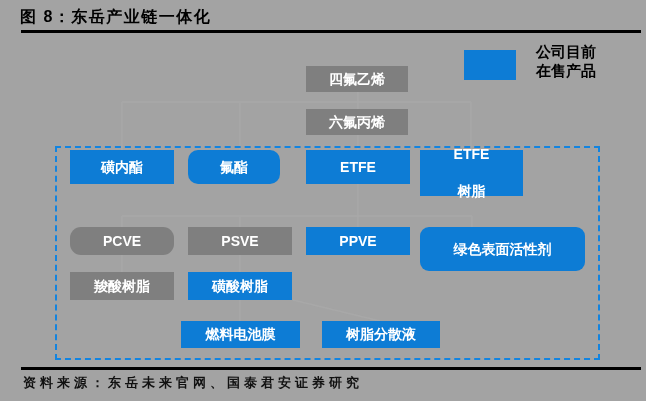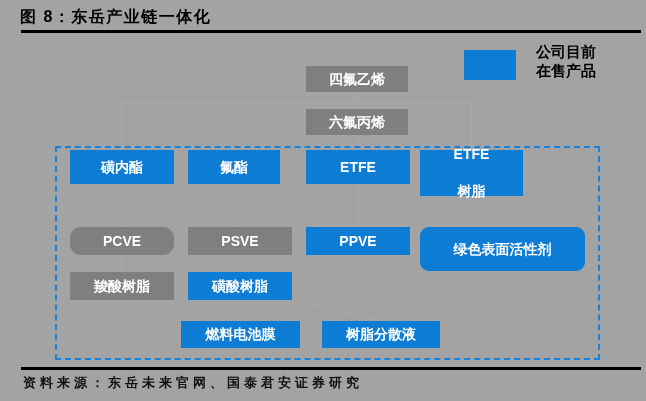--- a/index.html
+++ b/index.html
@@ -33,21 +33,21 @@
     position:absolute;display:flex;flex-direction:column;align-items:center;justify-content:center;
     color:#ffffff;font-weight:bold;font-size:14px;text-align:center;line-height:17px;
     white-space:nowrap;
   }
   .blue{background:#0d7cd5;}
   .gray{background:#7f7f7f;}
   
   #node-tfe             {left:306px;top:66px; width:102px;height:26px;}
   #node-hfp             {left:306px;top:109px;width:102px;height:26px;}
   #node-sultone         {left:70px; top:150px;width:104px;height:34px;}
-  #node-fluoro-ester    {left:188px;top:150px;width:92px;height:34px;}
+  #node-fluoro-ester    {left:188px;top:150px;width:92px;height:34px;border-radius:10px;}
   #node-hfpo            {left:306px;top:150px;width:104px;height:34px;}
   #node-etfe-resin      {left:420px;top:150px;width:103px;height:46px;gap:20px;}
   #node-pcve            {left:70px; top:227px;width:104px;height:28px;border-radius:11px;}
   #node-psve            {left:188px;top:227px;width:104px;height:28px;}
   #node-ppve            {left:306px;top:227px;width:104px;height:28px;}
   #node-green-surfactant{left:420px;top:227px;width:165px;height:44px;border-radius:9px;}
   #node-carboxylic-resin{left:70px; top:272px;width:104px;height:28px;}
   #node-sulfonic-resin  {left:188px;top:272px;width:104px;height:28px;}
   #node-fuel-cell-membrane{left:181px;top:321px;width:119px;height:27px;}
   #node-resin-dispersion{left:322px;top:321px;width:118px;height:27px;}

